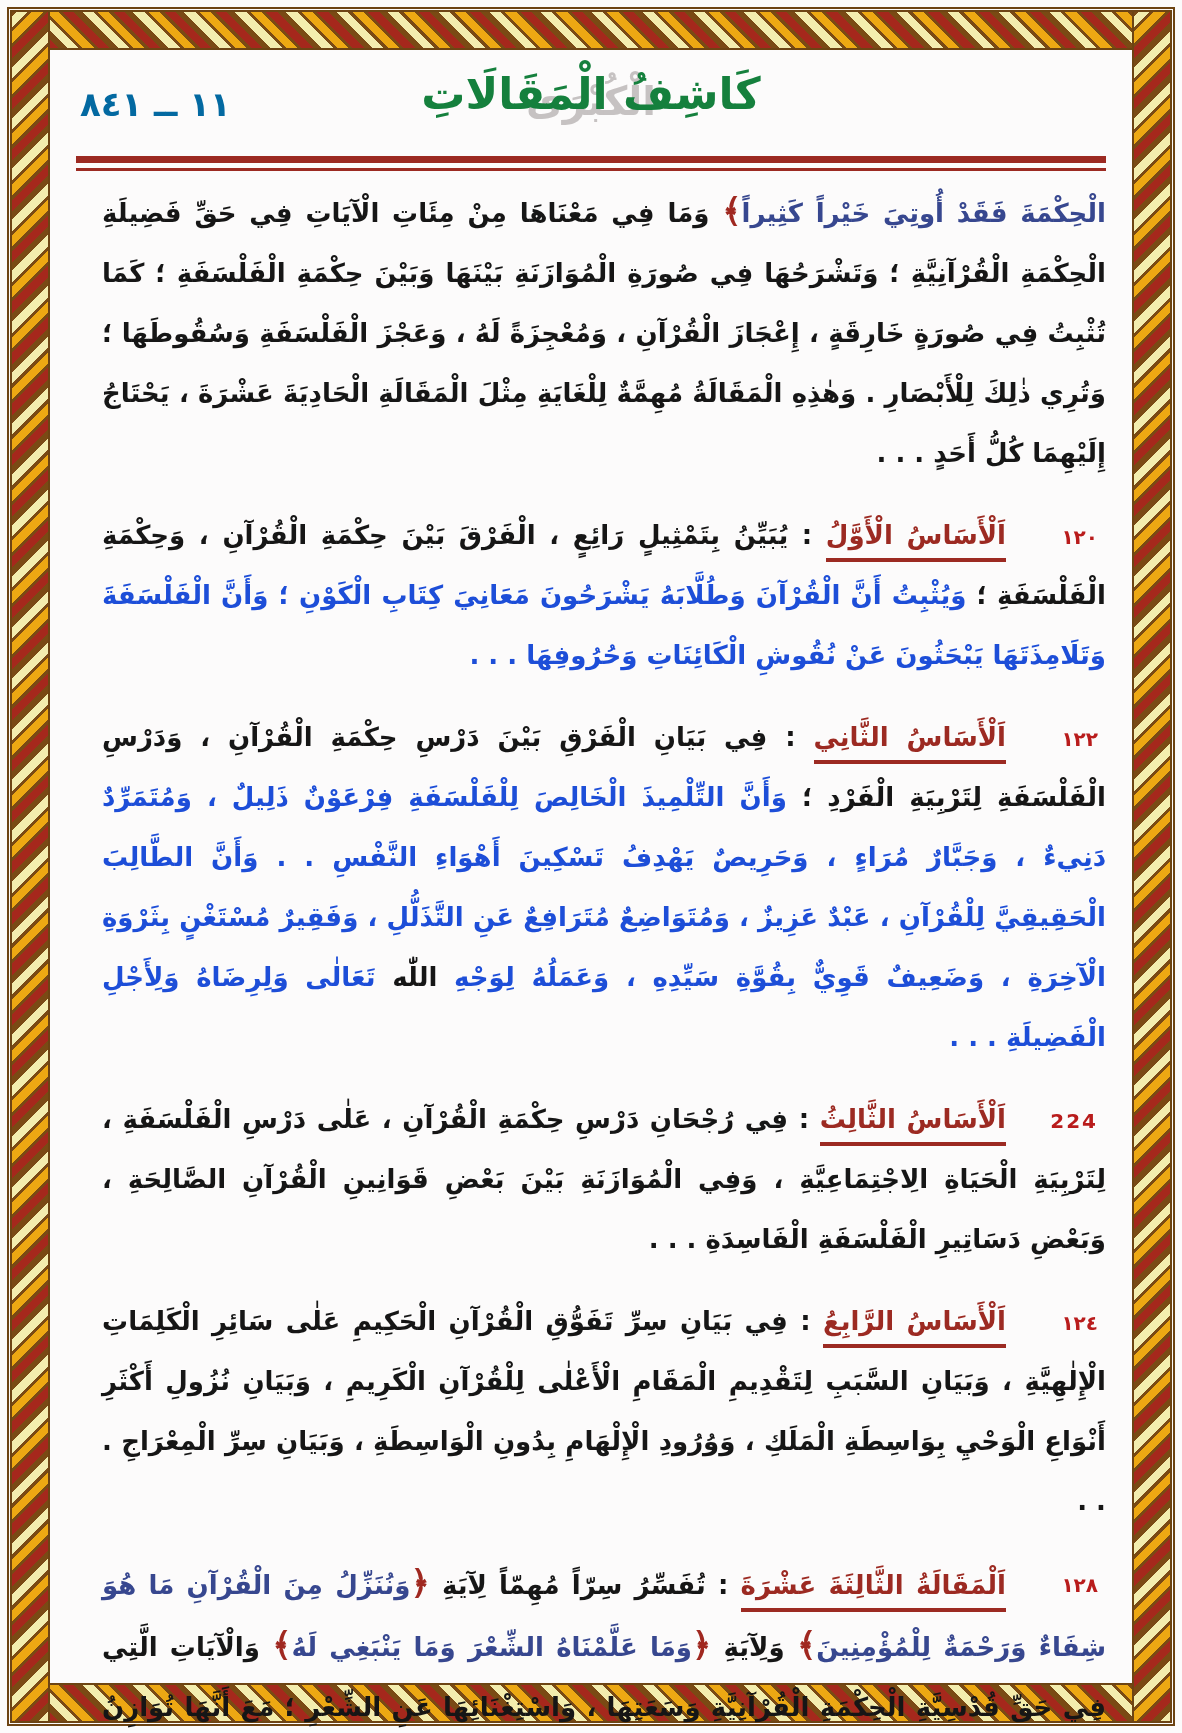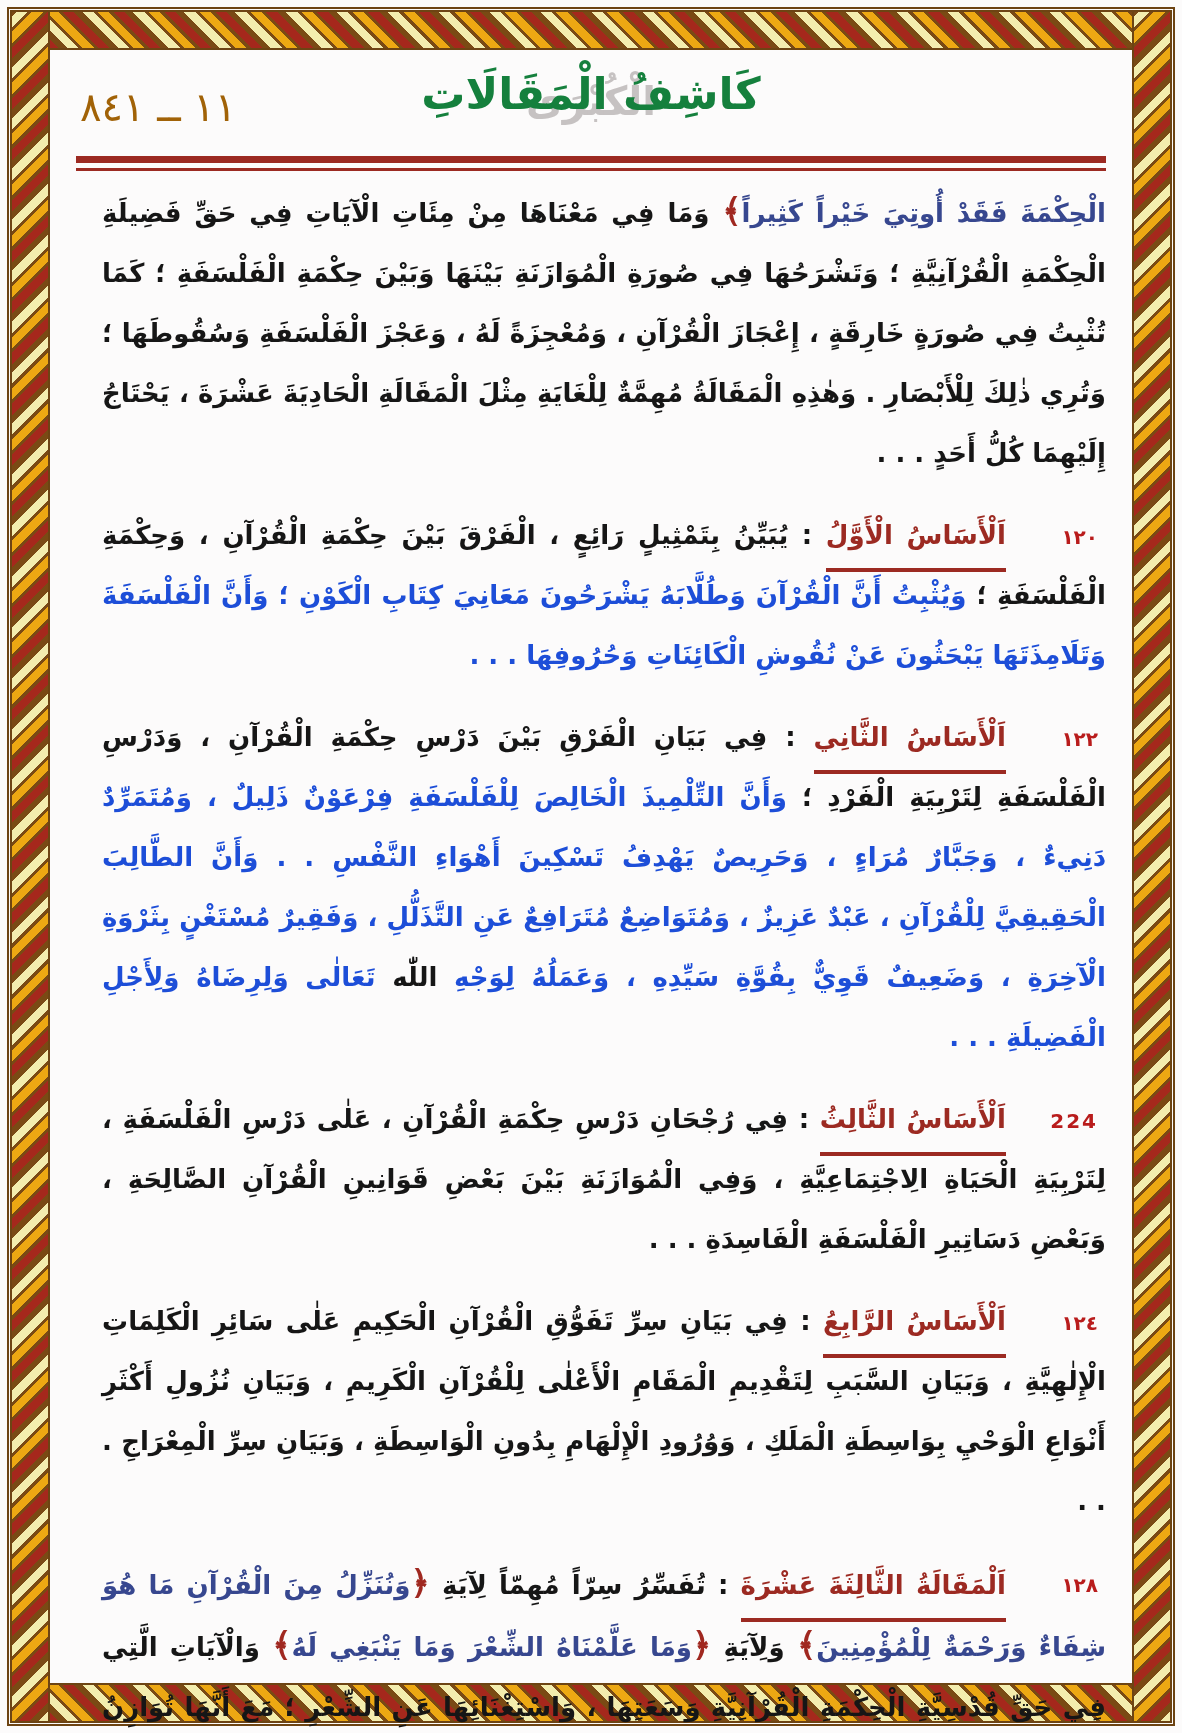--- a/index.html
+++ b/index.html
@@ -31,21 +31,21 @@
   .band.bottom { bottom:10px; left:10px; right:10px; height:36px; }
   .band.left   { left:10px; top:10px; bottom:10px; width:36px; }
   .band.right  { right:10px; top:10px; bottom:10px; width:36px; }
 
   
   .content { position:absolute; top:60px; left:76px; right:76px; bottom:54px; direction:rtl; }
 
   .header { position:relative; height:92px; }
   .pageno {
     position:absolute; left:4px; top:24px;
-    color:#a16207; font-weight:normal; font-size:40px; letter-spacing:1px;
+    color:#0369a1; font-weight:bold; font-size:34px; letter-spacing:1px;
     direction:rtl;
   }
   .watermark {
     position:absolute; top:18px; width:100%;
     display:flex; justify-content:center; gap:250px;
     color:#c6c2c2; font-weight:bold; font-size:40px;
     z-index:0; white-space:nowrap;
   }
   .doc-title {
     position:absolute; top:8px; width:100%; text-align:center;
@@ -62,21 +62,21 @@
   }
   .bodytxt p { margin:0; }
   p.section { position:relative; text-indent:100px; margin-top:22px; }
   .sec-num {
     position:absolute; right:8px; top:2px; text-indent:0;
     color:#b91c1c; font-size:20px; letter-spacing:2px;
   }
   .sec-title {
     color:#9c2a22;
     border-bottom:4px solid #9c2a22;
-    padding-bottom:18px;
+    padding-bottom:8px;
   }
   .q   { color:#37478f; }   
   .r   { color:#1d4ed8; }   
   .orn { color:#a02820; font-size:33px; } 
 </style>
 </head>
 <body>
 
 <div class="page">
 

